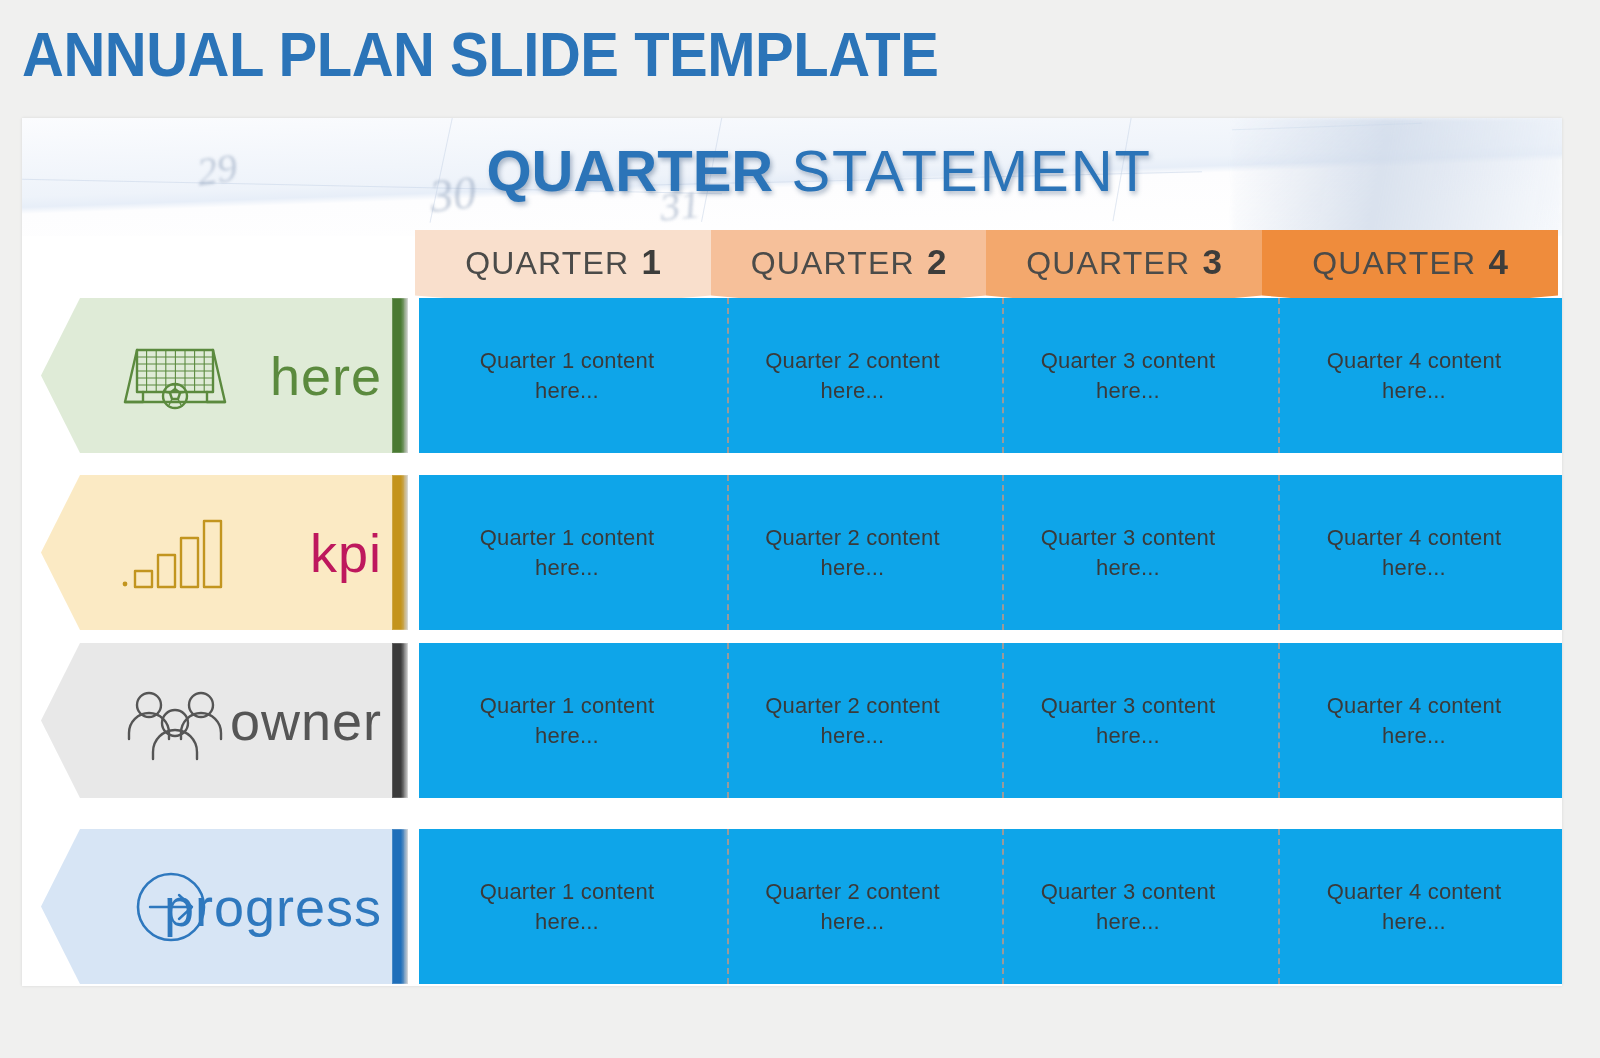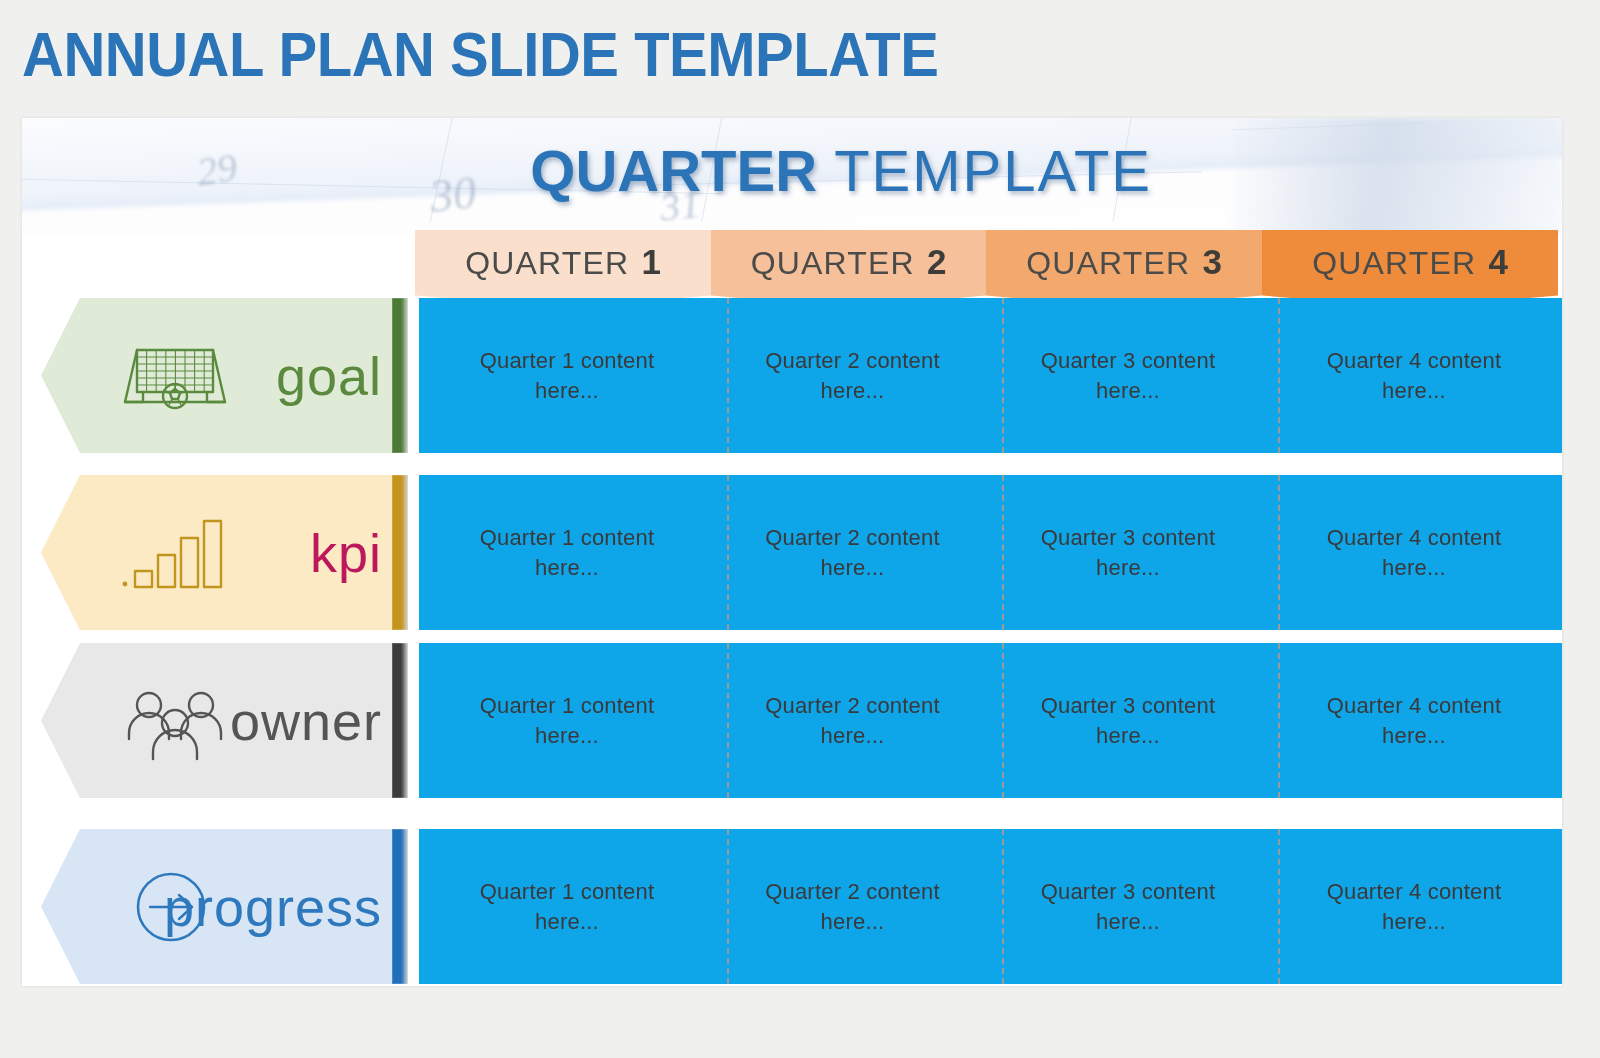--- a/index.html
+++ b/index.html
@@ -194,21 +194,21 @@
     <div class="cal-line" style="left:620px;top:60px;width:560px;height:1px;transform:rotate(-1.4deg);"></div>
     <div class="cal-line" style="left:420px;top:-14px;width:1px;height:120px;transform:rotate(12deg);"></div>
     <div class="cal-line" style="left:690px;top:-10px;width:1px;height:115px;transform:rotate(11deg);"></div>
     <div class="cal-line" style="left:1100px;top:-6px;width:1px;height:110px;transform:rotate(10deg);"></div>
     <div class="cal-line" style="left:1210px;top:8px;width:190px;height:1px;transform:rotate(-2deg);opacity:.4;"></div>
     <div class="cal-num" style="left:175px;top:28px;font-size:40px;transform:rotate(-8deg);">29</div>
     <div class="cal-num" style="left:408px;top:50px;font-size:46px;transform:rotate(-6deg);">30</div>
     <div class="cal-num" style="left:638px;top:64px;font-size:40px;transform:rotate(-6deg);">31</div>
 
     <div id="vision-title">
-      <span class="b">QUARTER</span><span class="l"> TEMPLATE</span>
+      <span class="b">QUARTER</span><span class="l"> STATEMENT</span>
     </div>
   </div>
 
   <div id="quarter-header">
       <div class="qh" style="left: 393px; width: 296px; background: rgb(249, 223, 204);">
         <span class="qlabel">QUARTER</span>
         <span class="qnum">1</span>
       </div>
       <div class="qh" style="left: 689px; width: 275px; background: rgb(246, 192, 154);">
         <span class="qlabel">QUARTER</span>
@@ -247,21 +247,21 @@
               <line x1="6" y1="66" x2="106" y2="66" stroke="#5b8a3e" fill="none" stroke-width="2.4" stroke-linecap="round" stroke-linejoin="round"></line>
               <circle cx="56" cy="60" r="12" stroke="#5b8a3e" fill="none" stroke-width="2.4" stroke-linecap="round" stroke-linejoin="round"></circle>
               <polygon points="56,53 61,57 59,63 53,63 51,57" stroke="#5b8a3e" fill="none" stroke-width="2.4" stroke-linecap="round" stroke-linejoin="round"></polygon>
               <line x1="56" y1="48" x2="56" y2="53" stroke="#5b8a3e" stroke-width="1.4"></line>
               <line x1="45" y1="56" x2="51" y2="57" stroke="#5b8a3e" stroke-width="1.4"></line>
               <line x1="67" y1="56" x2="61" y2="57" stroke="#5b8a3e" stroke-width="1.4"></line>
               <line x1="49" y1="71" x2="53" y2="63" stroke="#5b8a3e" stroke-width="1.4"></line>
               <line x1="63" y1="71" x2="59" y2="63" stroke="#5b8a3e" stroke-width="1.4"></line>
             </svg>
           </div>
-          <div class="row-text" style="color: rgb(91, 138, 62);">goal</div>
+          <div class="row-text" style="color: rgb(91, 138, 62);">here</div>
         </div>
         <div class="row-bar" style="background: linear-gradient(90deg, rgb(74, 122, 51) 0%, rgb(74, 122, 51) 55%, rgba(0, 0, 0, 0.18) 100%); box-shadow: rgba(255, 255, 255, 0.18) 0px 0px 0px 1px inset;"></div>
         <div class="row-cells">
           <div class="cell" style="left: 0px; width: 296px;">
             <span>Quarter 1 content here...</span>
           </div>
           <div class="cell" style="left: 296px; width: 275px;">
             <span>Quarter 2 content here...</span>
           </div>
           <div class="vdivider" style="left: 308px;"></div>

